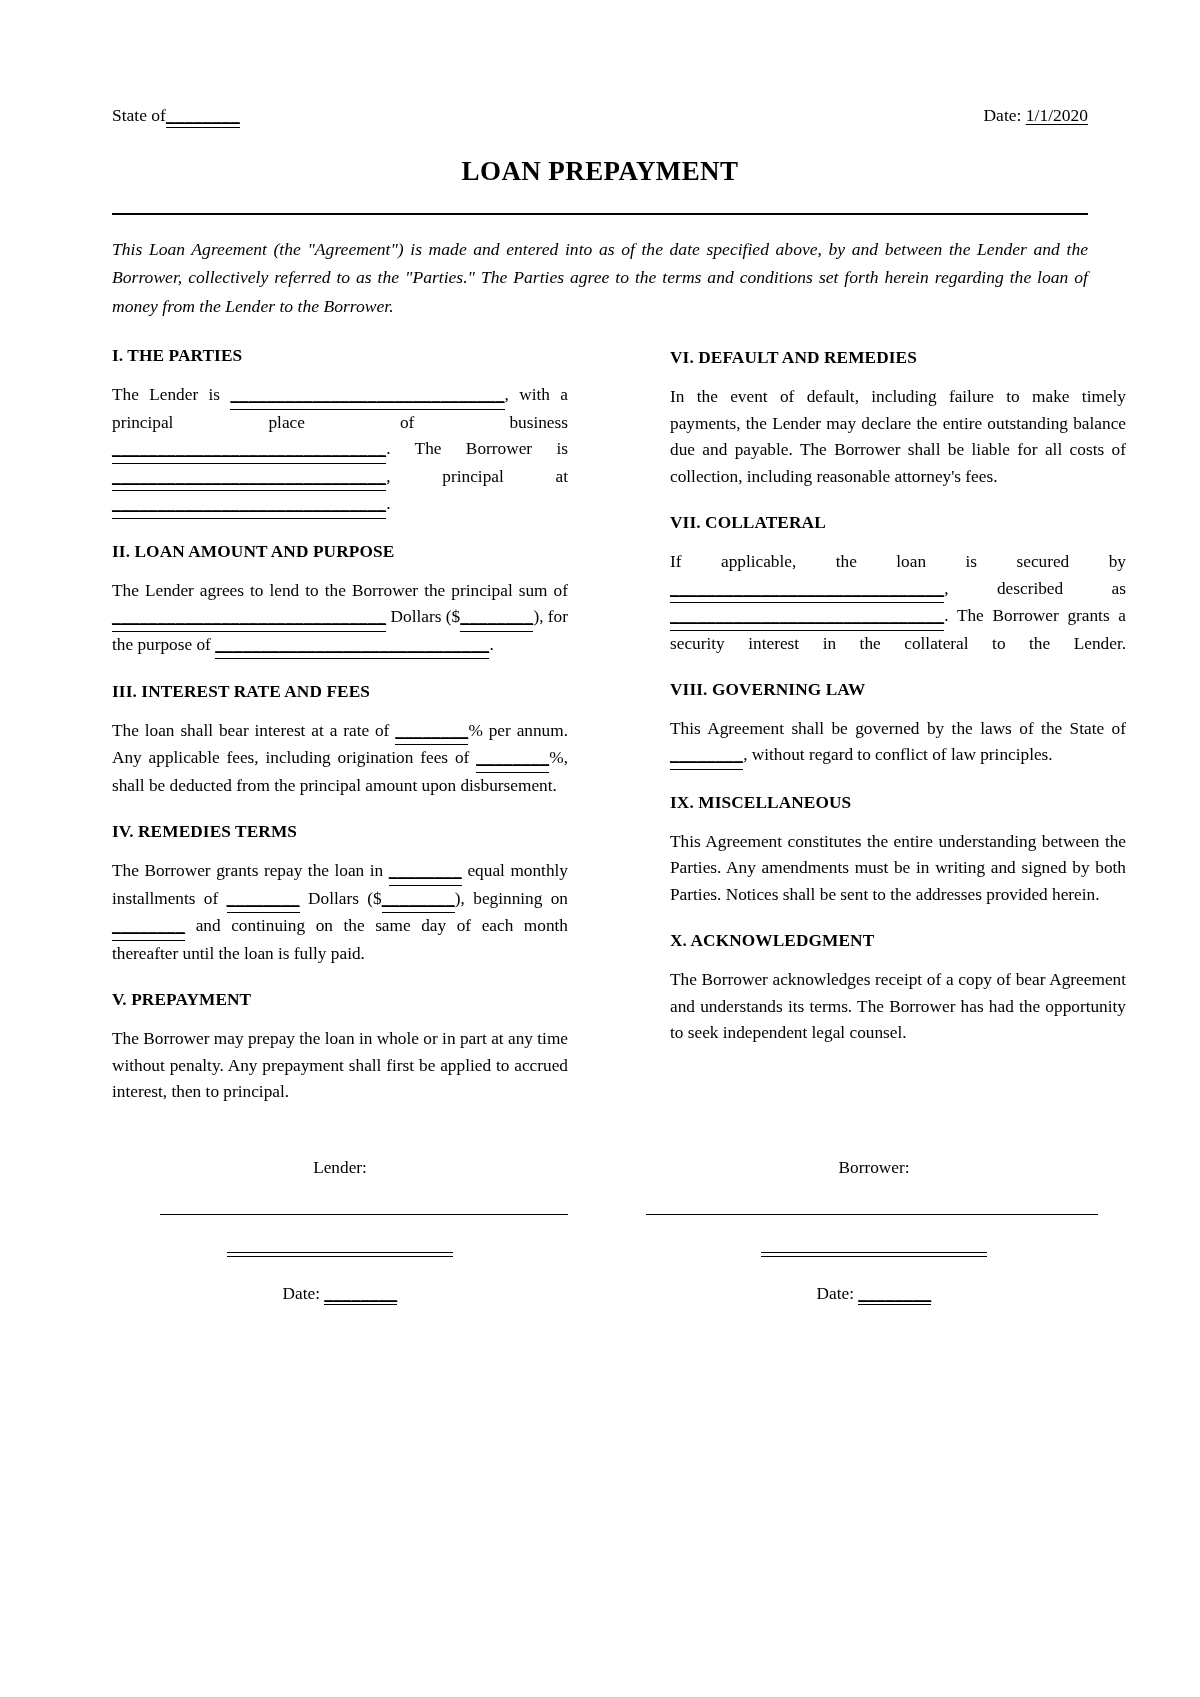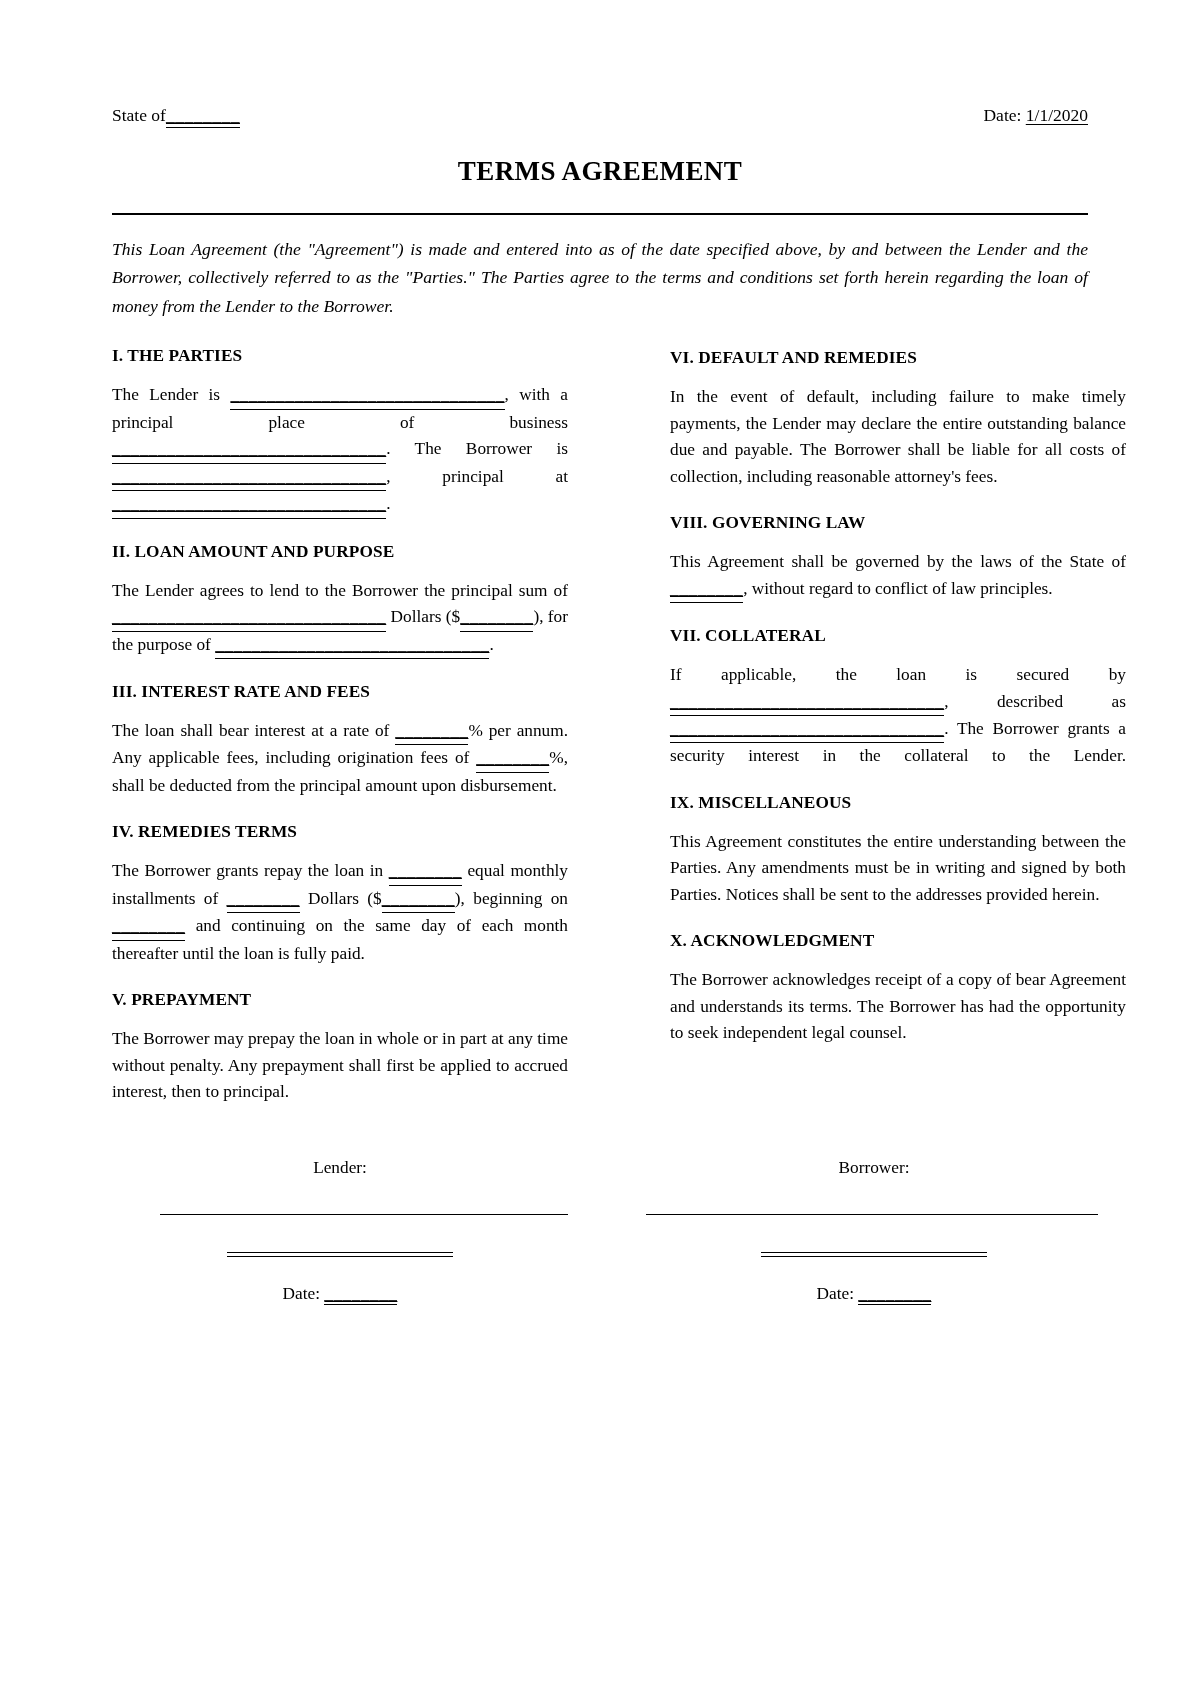--- a/index.html
+++ b/index.html
@@ -148,21 +148,21 @@
   <div class="header-row">
     <div class="header-left">
       <span>State of</span><span class="blank u-sm">________</span>
     </div>
     <div class="header-right">
       <span>Date:</span>
       <span class="date-val">1/1/2020</span>
     </div>
   </div>
 
-  <div class="doc-title">TERMS AGREEMENT</div>
+  <div class="doc-title">LOAN PREPAYMENT</div>
   <hr class="title-rule">
 
   <p class="intro">This Loan Agreement (the "Agreement") is made and entered into as of the date specified above, by and between the Lender and the Borrower, collectively referred to as the "Parties." The Parties agree to the terms and conditions set forth herein regarding the loan of money from the Lender to the Borrower.</p>
 
   <div class="columns">
 
     <div class="col col-left">
 
       <div class="sec">
         <h2 class="sec-head">I. THE PARTIES</h2>
@@ -215,33 +215,33 @@
     </div>
 
     <div class="col col-right">
 
       <div class="sec">
         <h2 class="sec-head">VI. DEFAULT AND REMEDIES</h2>
         <p class="body">In the event of default, including failure to make timely payments, the Lender may declare the entire outstanding balance due and payable. The Borrower shall be liable for all costs of collection, including reasonable attorney's fees.</p>
       </div>
 
       <div class="sec">
-        <h2 class="sec-head">VIII. GOVERNING LAW</h2>
-        <p class="body">
-          <span>This Agreement shall be governed by the laws of the State of</span>
-          <span class="blank u-sm">________</span><span>, without regard to conflict of law principles.</span>
-        </p>
-      </div>
-
-      <div class="sec">
         <h2 class="sec-head">VII. COLLATERAL</h2>
         <p class="body stretch">
           <span>If applicable, the loan is secured by</span>
           <span class="blank u-lg">______________________________</span><span>, described as</span>
           <span class="blank u-lg">______________________________</span><span>. The Borrower grants a security interest in the collateral to the Lender.</span>
+        </p>
+      </div>
+
+      <div class="sec">
+        <h2 class="sec-head">VIII. GOVERNING LAW</h2>
+        <p class="body">
+          <span>This Agreement shall be governed by the laws of the State of</span>
+          <span class="blank u-sm">________</span><span>, without regard to conflict of law principles.</span>
         </p>
       </div>
 
       <div class="sec">
         <h2 class="sec-head">IX. MISCELLANEOUS</h2>
         <p class="body">This Agreement constitutes the entire understanding between the Parties. Any amendments must be in writing and signed by both Parties. Notices shall be sent to the addresses provided herein.</p>
       </div>
 
       <div class="sec">
         <h2 class="sec-head">X. ACKNOWLEDGMENT</h2>

